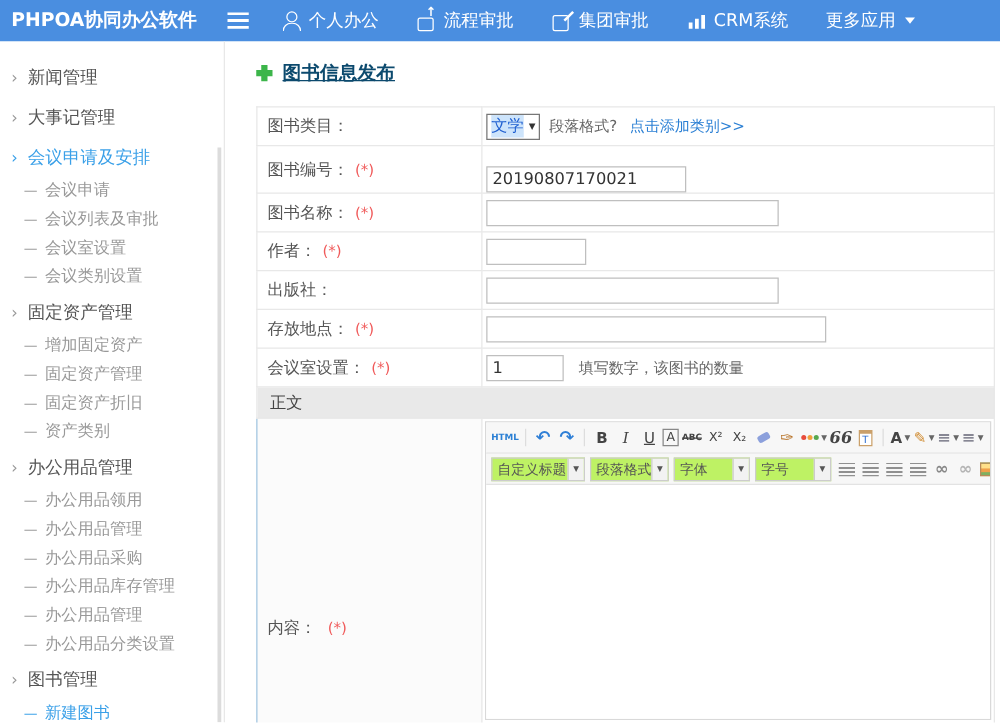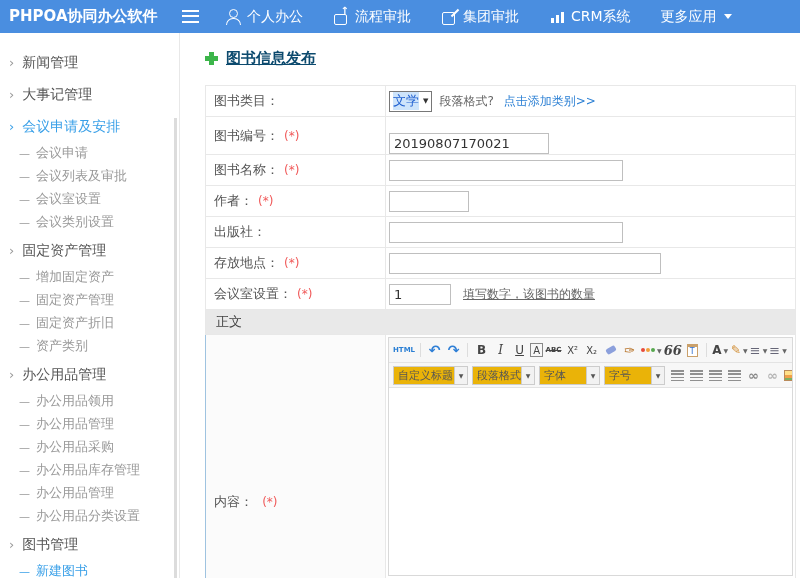--- a/index.html
+++ b/index.html
@@ -55,21 +55,21 @@
                 linear-gradient(#3cb54a,#3cb54a) center/5px 13px no-repeat; }
 
   
   .form-table { border-collapse:collapse; margin-top:17px; width:591px; table-layout:fixed; }
   .form-table td { border:1px solid #e8e8e8; height:31px; font-size:13px; color:#555; }
   td.lbl { width:180px; padding-left:8px; }
   td.val { padding-left:3px; }
   .req { color:#f05a5a; margin-left:5px; font-size:12px; }
   input.txt { height:21px; border:1px solid #bfbfbf; font-size:13px; padding:0 4px; color:#333;
     font-family:inherit; outline:none; vertical-align:middle; }
-  .hint { color:#666; font-size:12px; margin-left:12px;text-decoration:underline; }
+  .hint { color:#666; font-size:12px; margin-left:12px; }
   .cat-select { display:inline-flex; align-items:center; height:21px; border:1px solid #777;
     padding:0 3px; cursor:pointer; background:#fff; vertical-align:middle; }
   .cat-select .sel-text { color:#1f5fd0; background:#cde4fb; font-size:13px; }
   .cat-select .sel-caret { font-size:7px; color:#333; margin-left:4px; }
   .after-text { color:#666; font-size:12px; margin-left:7px; }
   .after-link { color:#2a7fd4; font-size:12px; margin-left:10px; cursor:pointer; }
   td.section { background:#e9e9e9; height:25px; padding-left:10px; color:#444; font-size:13px; }
   .content-row td { height:245px; }
   td.content-lbl { vertical-align:top; padding-top:158px; background:#fbfbfb;
     border-left:1px solid #9fc3e0; }
@@ -95,21 +95,21 @@
   .t-brush { color:#b8742a; font-size:13px; }
   .dot { width:4px; height:4px; border-radius:50%; display:inline-block; margin:0 0.5px; }
   .d1 { background:#e74c3c; } .d2 { background:#f1a03c; } .d3 { background:#57a84f; }
   .t-quote { font-family:"DejaVu Serif",serif; font-weight:bold; font-style:italic; font-size:13px; }
   .paste-box { width:11px; height:13px; border:1px solid #caa06a; border-top:3px solid #caa06a;
     background:#fff; font-size:8px; font-style:normal; color:#2f6fd0; display:inline-flex;
     align-items:center; justify-content:center; }
   .t-pen { color:#d08a2e; font-size:12px; }
   .t-list { color:#667; font-size:13px; }
   .caret-sm { font-size:6px; color:#666; margin-left:2px; }
-  .tsel { display:inline-flex; height:19px; border:1px solid #ccc; background:#eab308;
+  .tsel { display:inline-flex; height:19px; border:1px solid #ccc; background:#bef264;
     align-items:center; font-size:11px; color:#555; cursor:pointer; flex-shrink:0; margin-right:2px; }
   .tsel .lab { padding:0 4px; white-space:nowrap; overflow:hidden; }
   .tsel .car { width:13px; height:100%; border-left:1px solid #ccc; background:#f2f2f2;
     display:inline-flex; align-items:center; justify-content:center; font-size:6px; color:#555; }
   .bars { width:13px; height:11px; display:inline-block;
     background:repeating-linear-gradient(to bottom,#909090 0 1.5px,transparent 1.5px 3.3px); }
   .t-link { color:#888; font-size:13px; font-weight:bold; }
   .t-unlink { color:#b5b5b5; font-size:13px; font-weight:bold; }
   .imgicon { width:15px; height:11px; border:1px solid #b98a5a; position:relative; display:inline-block;
     background:linear-gradient(to bottom,#ffe08a 0 40%,#f0a04a 40% 75%,#7fb060 75%); }

